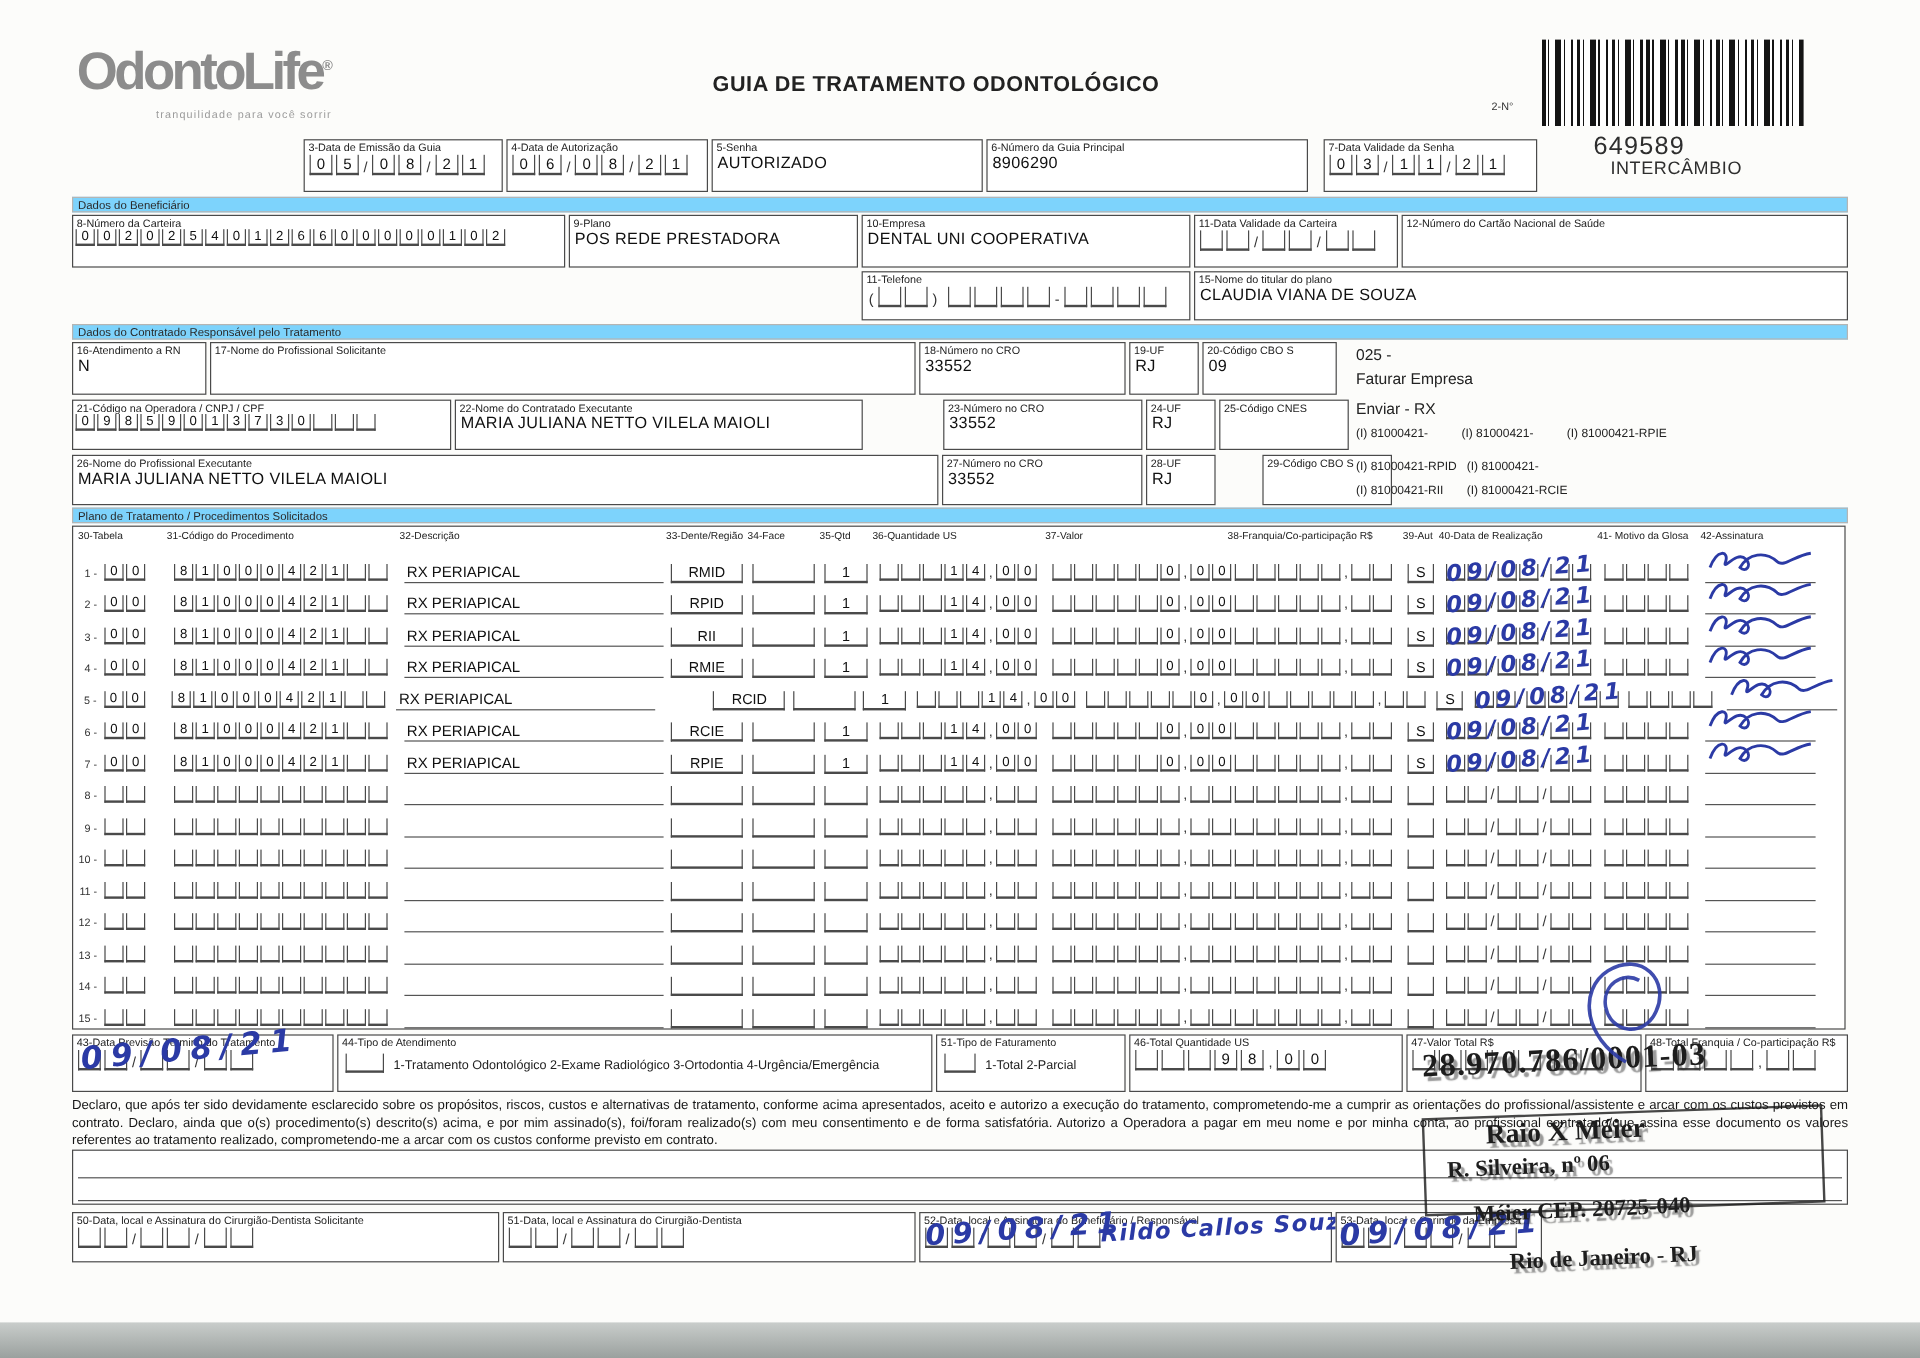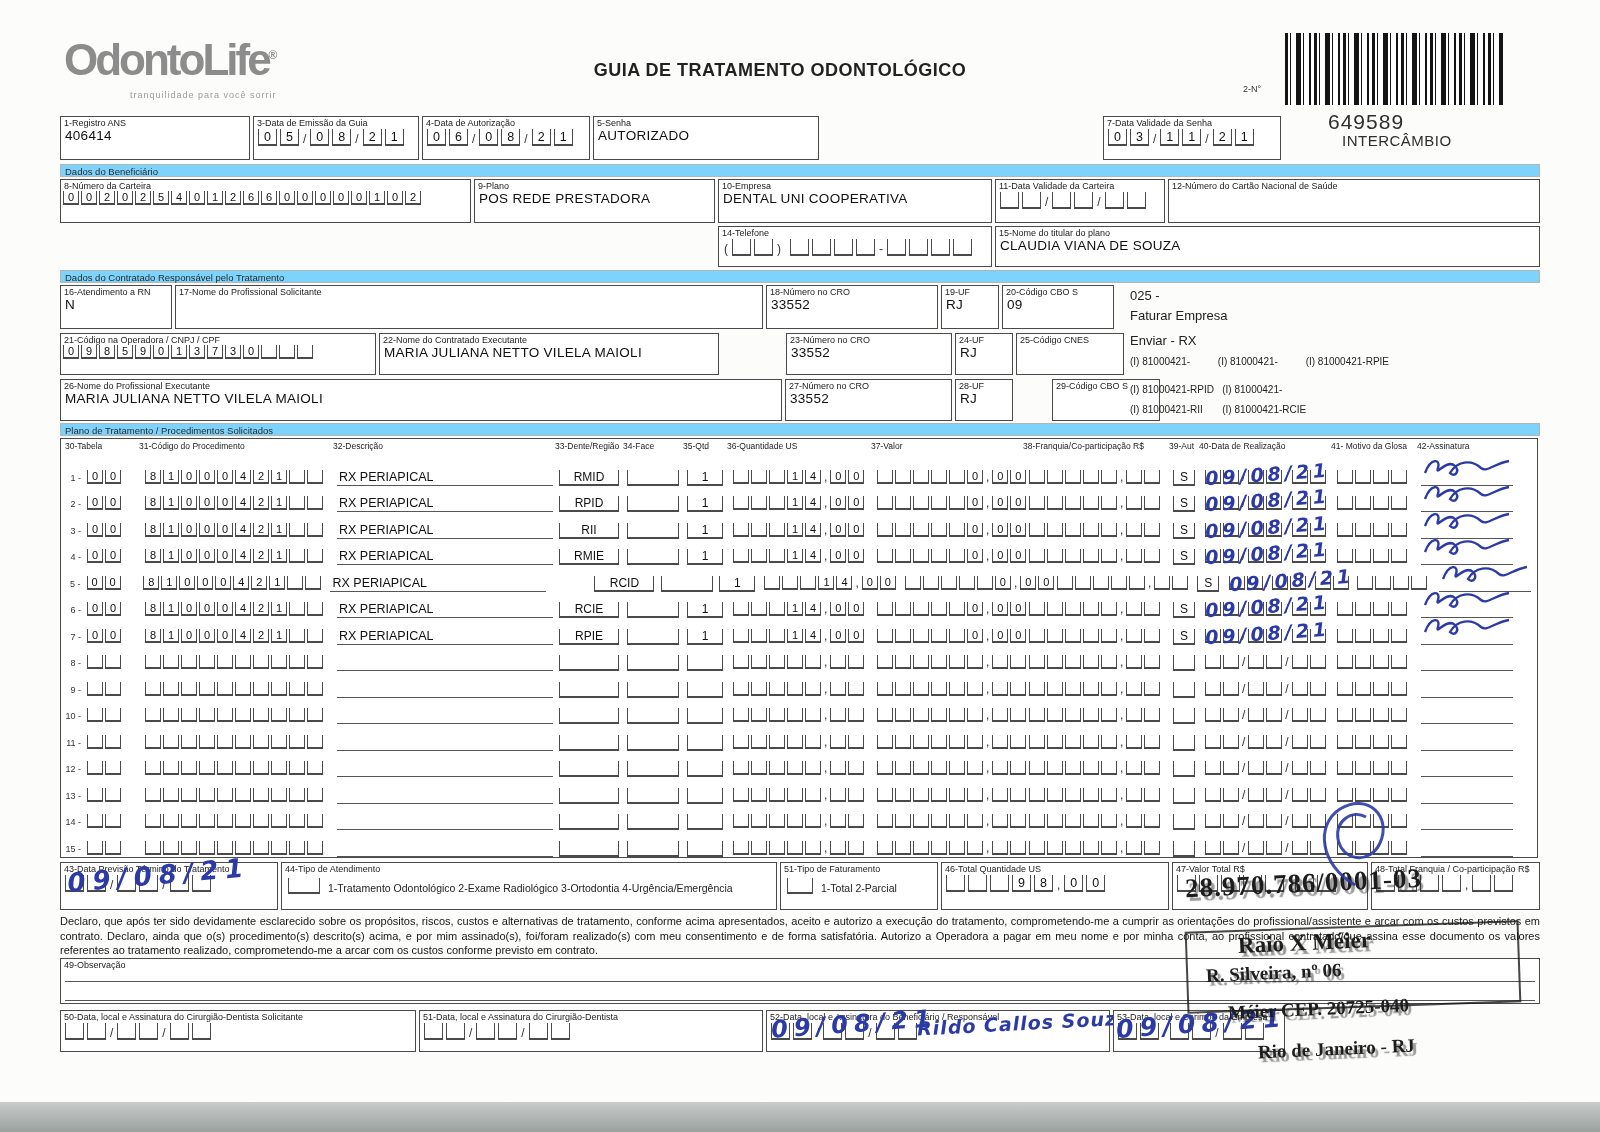--- a/index.html
+++ b/index.html
@@ -63,24 +63,20 @@
 <div class="sheet">
 
   <div class="logo"><span>OdontoLife</span><sup>®</sup></div>
   <div class="tagline">tranquilidade para você sorrir</div>
   <div class="doctitle">GUIA DE TRATAMENTO ODONTOLÓGICO</div>
   <div class="bclabel">2-N°</div>
   <div class="barcode"></div>
   <div class="guidenum">649589</div>
   <div class="guidetype">INTERCÂMBIO</div>
 
-  <div class="fieldbox" style="left:60px;top:116px;width:190px;height:44px">
-    <div class="lbl">1-Registro ANS</div>
-    <div class="val">406414</div>
-  </div>
   <div class="fieldbox" style="left:253px;top:116px;width:166px;height:44px">
     <div class="lbl">3-Data de Emissão da Guia</div>
     <div class="comb">
         <span class="cc">0</span>
         <span class="cc">5</span>
         <span class="csep">/</span>
         <span class="cc">0</span>
         <span class="cc">8</span>
         <span class="csep">/</span>
         <span class="cc">2</span>
@@ -96,20 +92,24 @@
         <span class="cc">0</span>
         <span class="cc">8</span>
         <span class="csep">/</span>
         <span class="cc">2</span>
         <span class="cc">1</span>
       </div>
   </div>
   <div class="fieldbox" style="left:593px;top:116px;width:226px;height:44px">
     <div class="lbl">5-Senha</div>
     <div class="val">AUTORIZADO</div>
+  </div>
+  <div class="fieldbox" style="left:822px;top:116px;width:268px;height:44px">
+    <div class="lbl">6-Número da Guia Principal</div>
+    <div class="val">8906290</div>
   </div>
   <div class="fieldbox" style="left:1103px;top:116px;width:178px;height:44px">
     <div class="lbl">7-Data Validade da Senha</div>
     <div class="comb">
         <span class="cc">0</span>
         <span class="cc">3</span>
         <span class="csep">/</span>
         <span class="cc">1</span>
         <span class="cc">1</span>
         <span class="csep">/</span>
@@ -165,21 +165,21 @@
         <span class="cc"></span>
         <span class="cc"></span>
       </div>
   </div>
   <div class="fieldbox" style="left:1168px;top:179px;width:372px;height:44px">
     <div class="lbl">12-Número do Cartão Nacional de Saúde</div>
     <div class="val"></div>
   </div>
 
   <div class="fieldbox" style="left:718px;top:226px;width:274px;height:41px">
-    <div class="lbl">14-Telefone</div>
+    <div class="lbl">11-Telefone</div>
     <div class="comb">
         <span class="csep">(</span>
         <span class="cc"></span>
         <span class="cc"></span>
         <span class="csep">)</span>
         <span class="csep"> </span>
         <span class="cc"></span>
         <span class="cc"></span>
         <span class="cc"></span>
         <span class="cc"></span>
@@ -1863,21 +1863,20 @@
         <span class="cc"></span>
         <span class="csep">,</span>
         <span class="cc"></span>
         <span class="cc"></span>
       </div>
   </div>
 
   <div class="decl">Declaro, que após ter sido devidamente esclarecido sobre os propósitos, riscos, custos e alternativas de tratamento, conforme acima apresentados, aceito e autorizo a execução do tratamento, comprometendo-me a cumprir as orientações do profissional/assistente e arcar com os custos previstos em contrato. Declaro, ainda que o(s) procedimento(s) descrito(s) acima, e por mim assinado(s), foi/foram realizado(s) com meu consentimento e de forma satisfatória. Autorizo a Operadora a pagar em meu nome e por minha conta, ao profissional contratado/que assina esse documento os valores referentes ao tratamento realizado, comprometendo-me a arcar com os custos conforme previsto em contrato.</div>
 
   <div class="fieldbox" style="left:60px;top:958px;width:1480px;height:46px">
-    <div class="lbl">49-Observação</div>
     <div class="rule" style="top:22px"></div>
     <div class="rule" style="top:41px"></div>
   </div>
 
   <div class="fieldbox" style="left:60px;top:1010px;width:356px;height:42px">
     <div class="lbl">50-Data, local e Assinatura do Cirurgião-Dentista Solicitante</div>
     <div class="comb">
         <span class="cc"></span>
         <span class="cc"></span>
         <span class="csep">/</span>

